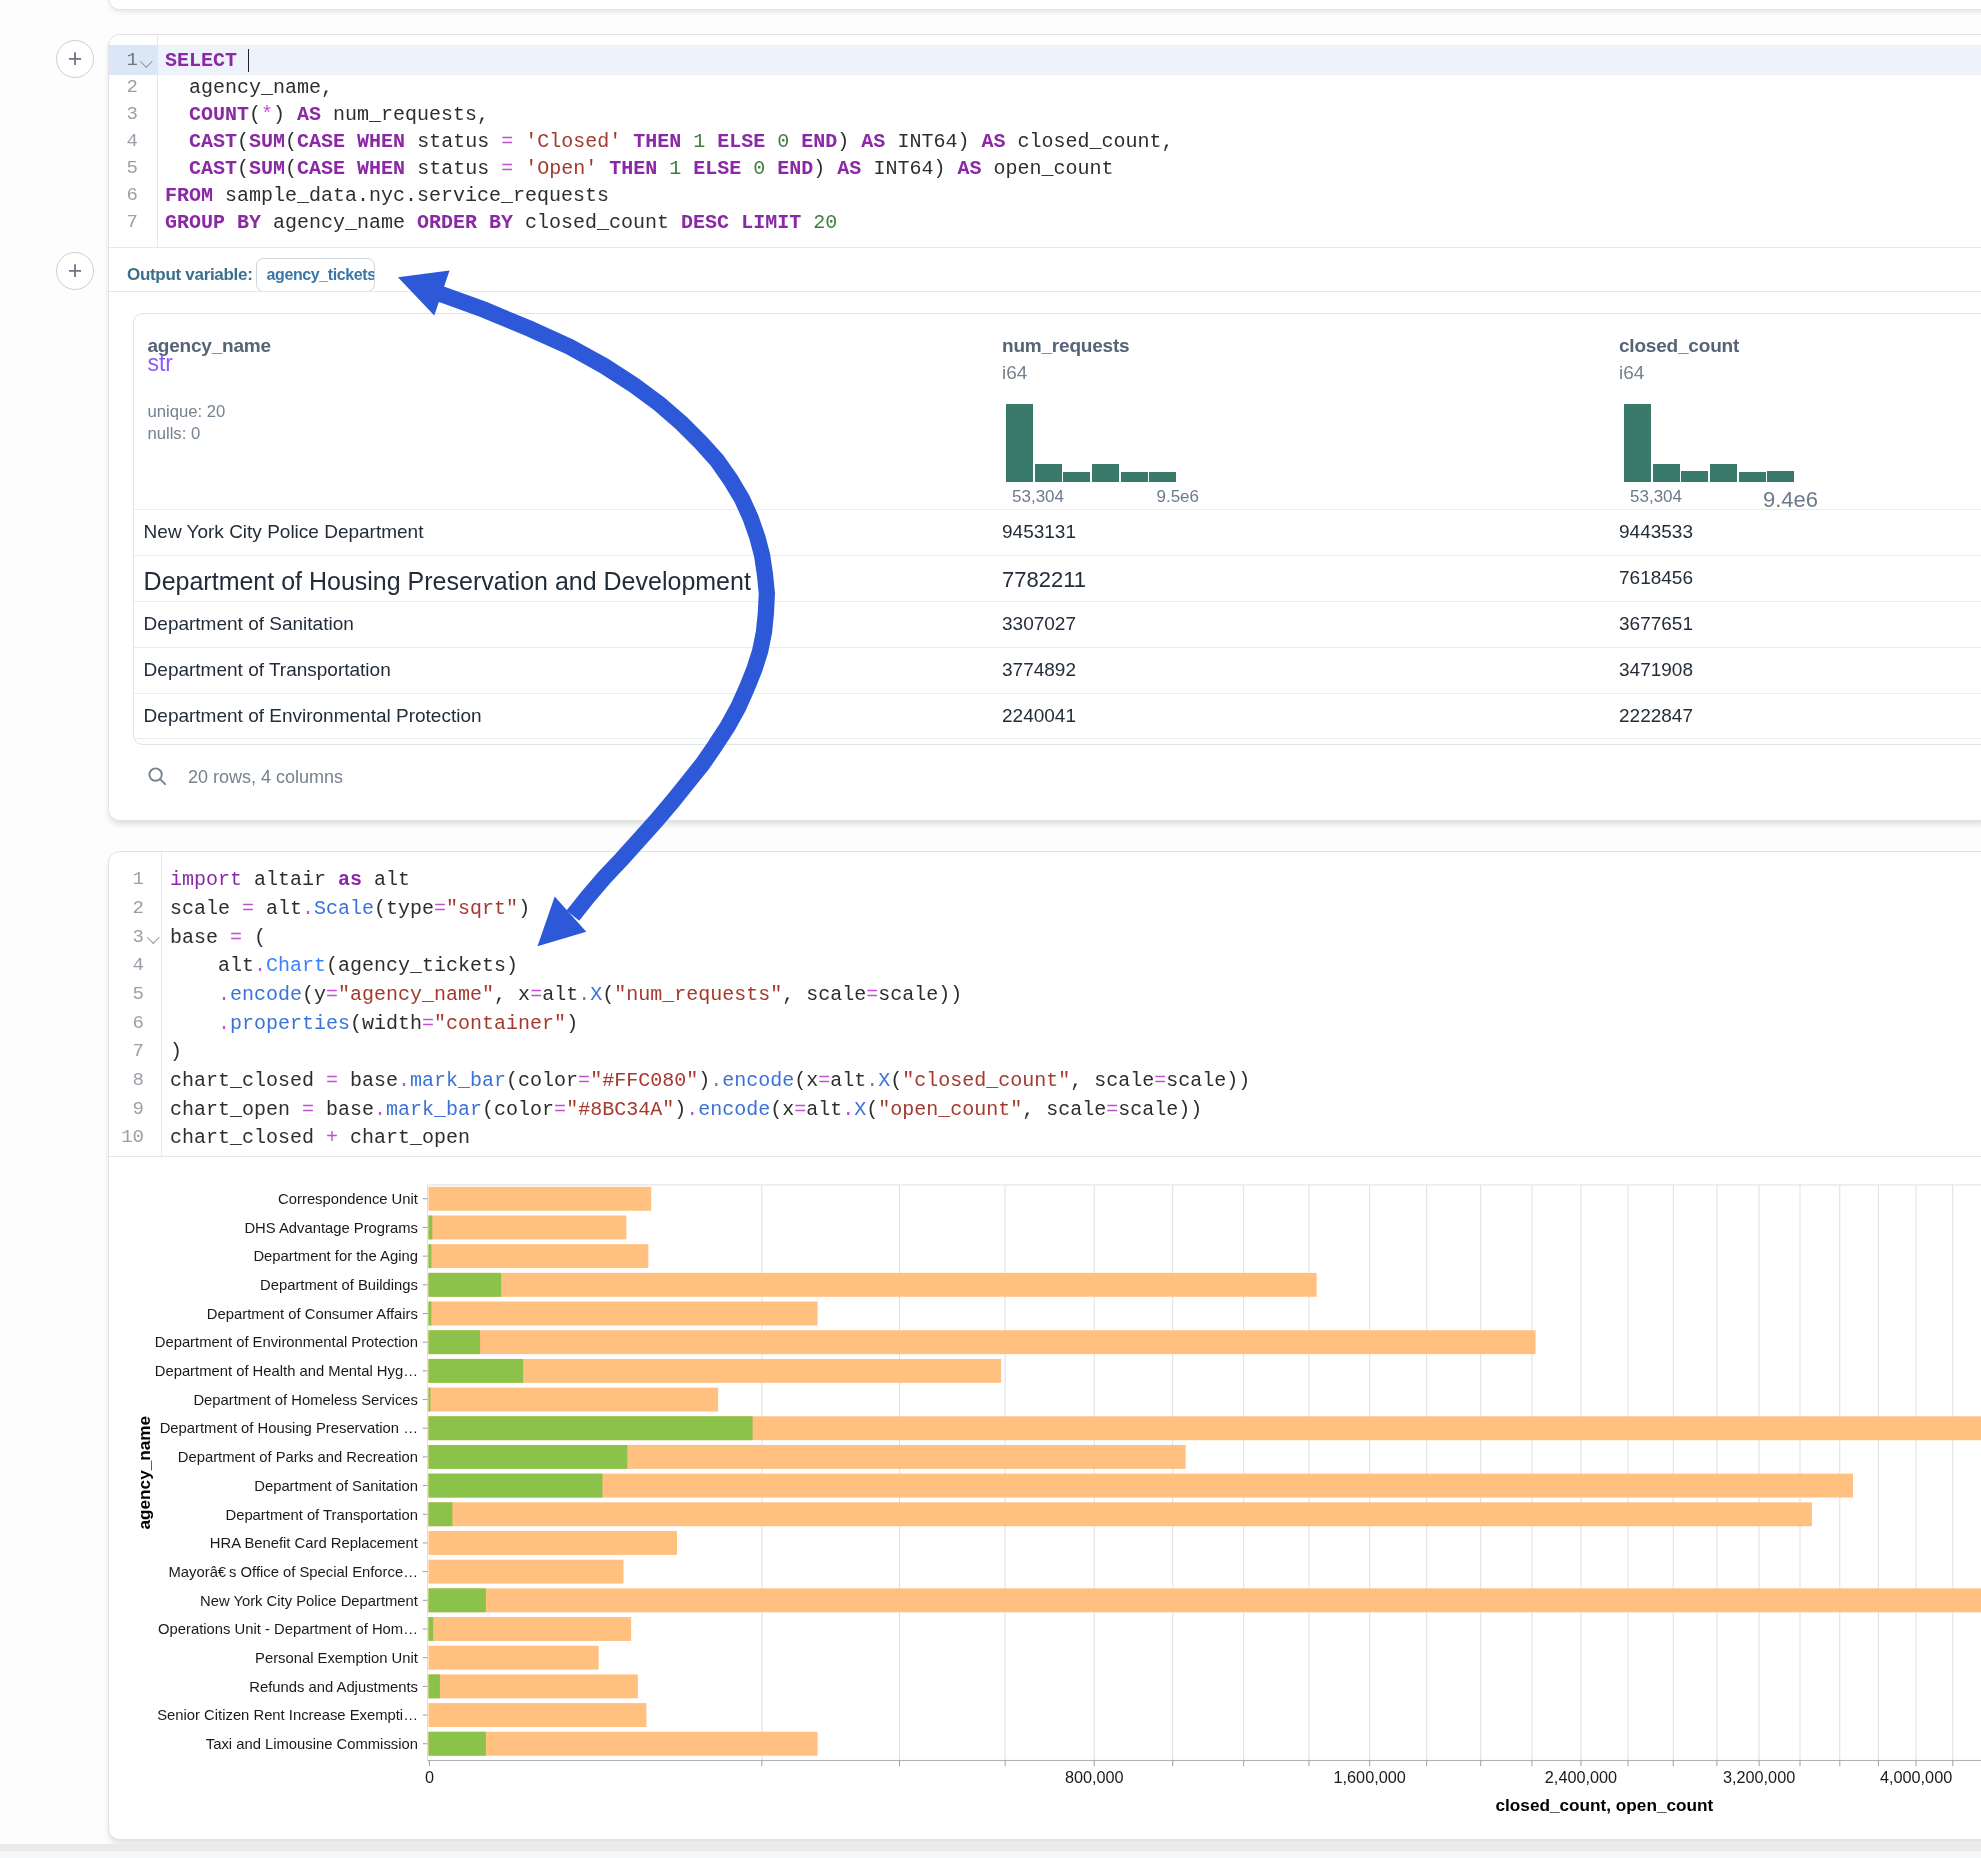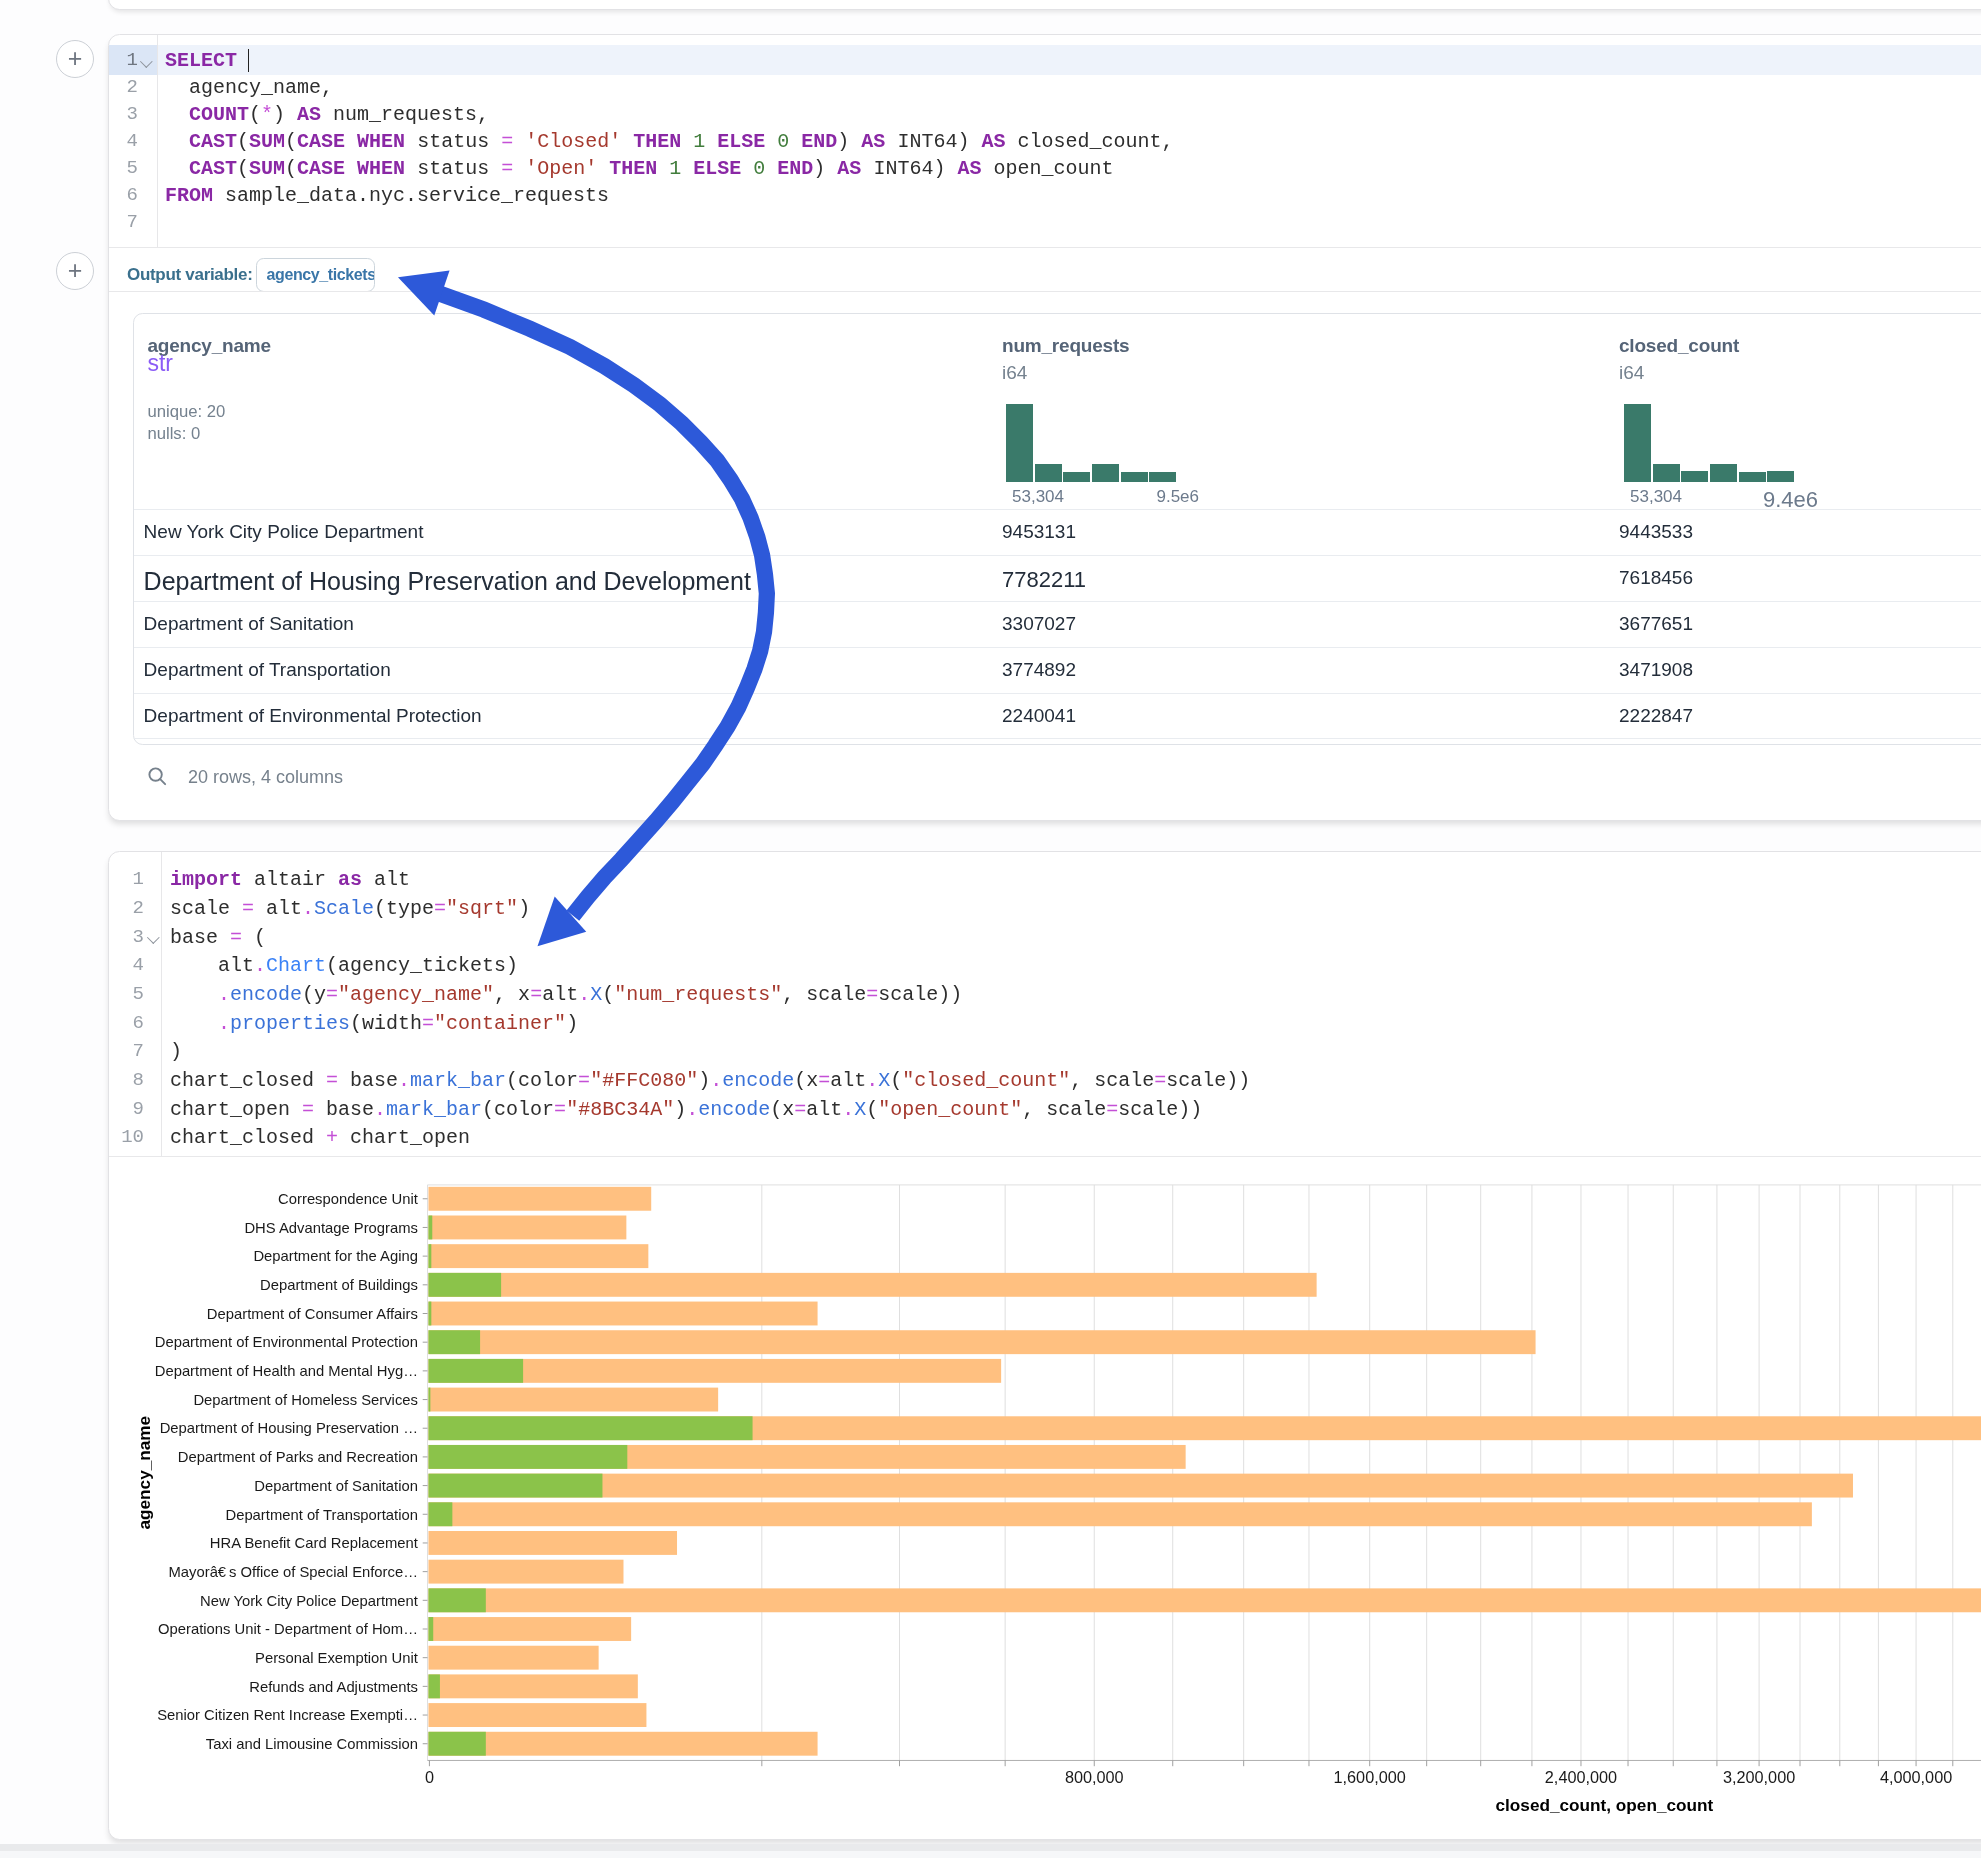--- a/index.html
+++ b/index.html
@@ -25,20 +25,21 @@
 <div class="abs lnum" style="left:0; top:120px; width:29px; line-height:27px; color:#9aa0a8;">5</div>
 <div class="abs lnum" style="left:0; top:147px; width:29px; line-height:27px; color:#9aa0a8;">6</div>
 <div class="abs lnum" style="left:0; top:174px; width:29px; line-height:27px; color:#9aa0a8;">7</div>
 <div class="chev" style="left:33px; top:22px;"></div>
 <div class="abs code" style="left:56px; top:11.5px;"><span style="color:#8a28a5;font-weight:bold;">SELECT</span> <span style="border-left:1.9px solid #222;margin-left:-1px;"> </span></div>
 <div class="abs code" style="left:56px; top:39px;">  agency_name,</div>
 <div class="abs code" style="left:56px; top:66px;">  <span style="color:#8a28a5;font-weight:bold;">COUNT</span>(<span style="color:#c44fd6;">*</span>) <span style="color:#8a28a5;font-weight:bold;">AS</span> num_requests,</div>
 <div class="abs code" style="left:56px; top:93px;">  <span style="color:#8a28a5;font-weight:bold;">CAST</span>(<span style="color:#8a28a5;font-weight:bold;">SUM</span>(<span style="color:#8a28a5;font-weight:bold;">CASE</span> <span style="color:#8a28a5;font-weight:bold;">WHEN</span> status <span style="color:#c44fd6;">=</span> <span style="color:#a5392e;">'Closed'</span> <span style="color:#8a28a5;font-weight:bold;">THEN</span> <span style="color:#417d3c;">1</span> <span style="color:#8a28a5;font-weight:bold;">ELSE</span> <span style="color:#417d3c;">0</span> <span style="color:#8a28a5;font-weight:bold;">END</span>) <span style="color:#8a28a5;font-weight:bold;">AS</span> INT64) <span style="color:#8a28a5;font-weight:bold;">AS</span> closed_count,</div>
 <div class="abs code" style="left:56px; top:120px;">  <span style="color:#8a28a5;font-weight:bold;">CAST</span>(<span style="color:#8a28a5;font-weight:bold;">SUM</span>(<span style="color:#8a28a5;font-weight:bold;">CASE</span> <span style="color:#8a28a5;font-weight:bold;">WHEN</span> status <span style="color:#c44fd6;">=</span> <span style="color:#a5392e;">'Open'</span> <span style="color:#8a28a5;font-weight:bold;">THEN</span> <span style="color:#417d3c;">1</span> <span style="color:#8a28a5;font-weight:bold;">ELSE</span> <span style="color:#417d3c;">0</span> <span style="color:#8a28a5;font-weight:bold;">END</span>) <span style="color:#8a28a5;font-weight:bold;">AS</span> INT64) <span style="color:#8a28a5;font-weight:bold;">AS</span> open_count</div>
 <div class="abs code" style="left:56px; top:147px;"><span style="color:#8a28a5;font-weight:bold;">FROM</span> sample_data.nyc.service_requests</div>
+<div class="abs code" style="left:56px; top:174px;"><span style="color:#8a28a5;font-weight:bold;">GROUP BY</span> agency_name <span style="color:#8a28a5;font-weight:bold;">ORDER BY</span> closed_count <span style="color:#8a28a5;font-weight:bold;">DESC</span> <span style="color:#8a28a5;font-weight:bold;">LIMIT</span> <span style="color:#417d3c;">20</span></div>
 <div class="sep" style="left:0; top:212px; width:100%;"></div>
 <div class="abs" style="left:18px; top:230px; font-size:17px; font-weight:bold; color:#3a708d; letter-spacing:-0.3px;">Output variable:</div>
 <div class="abs" style="left:147px; top:223px; width:119px; height:34px; border:1px solid #ccd5dc; border-radius:7.6px; background:#fff; overflow:hidden;">
       <div style="margin:6.7px 0 0 9.6px; font-size:16px; font-weight:bold; color:#3a76a8; white-space:nowrap; letter-spacing:-0.4px;">agency_tickets</div>
     </div>
 <div class="sep" style="left:0; top:256px; width:100%;"></div>
 <div class="abs" style="left:24px; top:278px; width:1861px; height:432px; border:1px solid #dfe2e7; border-radius:9.6px; background:#fff;">
 <div class="abs" style="left:13.4px; top:21px; font-size:19px; font-weight:bold; color:#556477; letter-spacing:-0.2px;">agency_name</div>
 <div class="abs" style="left:13.4px; top:36px; font-size:23px; color:#8b5cf6;">str</div>
 <div class="abs" style="left:13.4px; top:88px; font-size:16.7px; color:#75828f;">unique: 20</div>
@@ -101,21 +102,21 @@
 <div class="abs lnum" style="left:0; top:42px; width:35px; line-height:29px;">2</div>
 <div class="abs lnum" style="left:0; top:71px; width:35px; line-height:29px;">3</div>
 <div class="abs lnum" style="left:0; top:99px; width:35px; line-height:29px;">4</div>
 <div class="abs lnum" style="left:0; top:128px; width:35px; line-height:29px;">5</div>
 <div class="abs lnum" style="left:0; top:157px; width:35px; line-height:29px;">6</div>
 <div class="abs lnum" style="left:0; top:185px; width:35px; line-height:29px;">7</div>
 <div class="abs lnum" style="left:0; top:214px; width:35px; line-height:29px;">8</div>
 <div class="abs lnum" style="left:0; top:243px; width:35px; line-height:29px;">9</div>
 <div class="abs lnum" style="left:0; top:271px; width:35px; line-height:29px;">10</div>
 <div class="chev" style="left:40px; top:81px;"></div>
-<div class="abs code" style="left:61px; top:13.4px; line-height:29px;"><span style="color:#8a28a5;font-weight:bold;">import</span> altair <span style="color:#8a28a5;font-weight:bold;">as</span> alt</div>
+<div class="abs code" style="left:61px; top:13.4px; line-height:29px;"><span style="color:#8a28a5;font-weight:normal;">import</span> altair <span style="color:#8a28a5;font-weight:bold;">as</span> alt</div>
 <div class="abs code" style="left:61px; top:42px; line-height:29px;">scale <span style="color:#c44fd6;">=</span> alt<span style="color:#c44fd6;">.</span><span style="color:#3a72d8;">Scale</span>(type<span style="color:#c44fd6;">=</span><span style="color:#a5392e;">"sqrt"</span>)</div>
 <div class="abs code" style="left:61px; top:71px; line-height:29px;">base <span style="color:#c44fd6;">=</span> (</div>
 <div class="abs code" style="left:61px; top:99px; line-height:29px;">    alt<span style="color:#c44fd6;">.</span><span style="color:#3b82f6;">Chart</span>(agency_tickets)</div>
 <div class="abs code" style="left:61px; top:128px; line-height:29px;">    <span style="color:#c44fd6;">.</span><span style="color:#3a72d8;">encode</span>(y<span style="color:#c44fd6;">=</span><span style="color:#a5392e;">"agency_name"</span>, x<span style="color:#c44fd6;">=</span>alt<span style="color:#c44fd6;">.</span><span style="color:#3a72d8;">X</span>(<span style="color:#a5392e;">"num_requests"</span>, scale<span style="color:#c44fd6;">=</span>scale))</div>
 <div class="abs code" style="left:61px; top:157px; line-height:29px;">    <span style="color:#c44fd6;">.</span><span style="color:#3a72d8;">properties</span>(width<span style="color:#c44fd6;">=</span><span style="color:#a5392e;">"container"</span>)</div>
 <div class="abs code" style="left:61px; top:185px; line-height:29px;">)</div>
 <div class="abs code" style="left:61px; top:214px; line-height:29px;">chart_closed <span style="color:#c44fd6;">=</span> base<span style="color:#c44fd6;">.</span><span style="color:#3a72d8;">mark_bar</span>(color<span style="color:#c44fd6;">=</span><span style="color:#a5392e;">"#FFC080"</span>)<span style="color:#c44fd6;">.</span><span style="color:#3a72d8;">encode</span>(x<span style="color:#c44fd6;">=</span>alt<span style="color:#c44fd6;">.</span><span style="color:#3a72d8;">X</span>(<span style="color:#a5392e;">"closed_count"</span>, scale<span style="color:#c44fd6;">=</span>scale))</div>
 <div class="abs code" style="left:61px; top:243px; line-height:29px;">chart_open <span style="color:#c44fd6;">=</span> base<span style="color:#c44fd6;">.</span><span style="color:#3a72d8;">mark_bar</span>(color<span style="color:#c44fd6;">=</span><span style="color:#a5392e;">"#8BC34A"</span>)<span style="color:#c44fd6;">.</span><span style="color:#3a72d8;">encode</span>(x<span style="color:#c44fd6;">=</span>alt<span style="color:#c44fd6;">.</span><span style="color:#3a72d8;">X</span>(<span style="color:#a5392e;">"open_count"</span>, scale<span style="color:#c44fd6;">=</span>scale))</div>
 <div class="abs code" style="left:61px; top:271px; line-height:29px;">chart_closed <span style="color:#c44fd6;">+</span> chart_open</div>
 <div class="sep" style="left:0; top:304px; width:100%;"></div>

